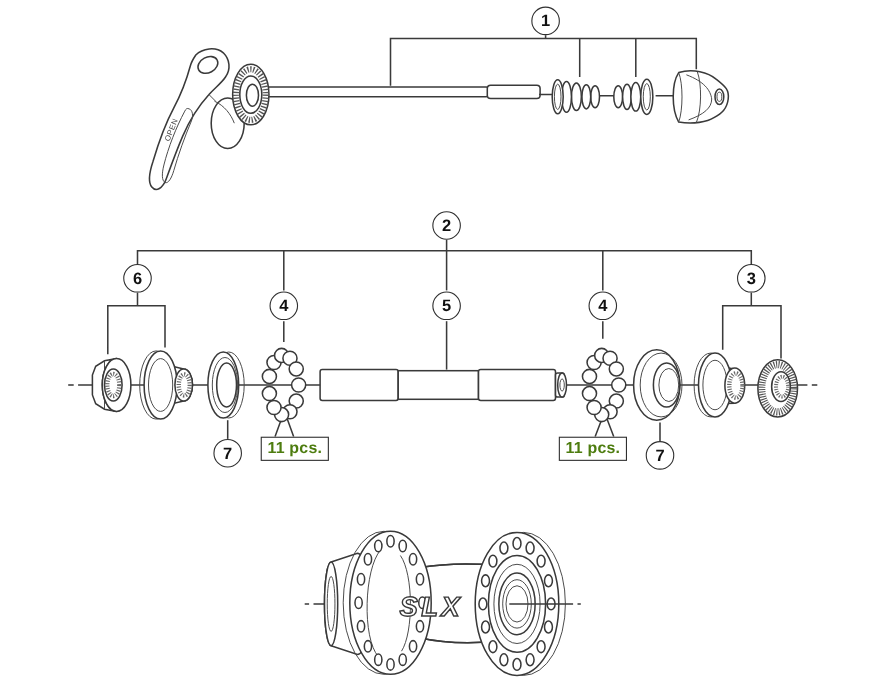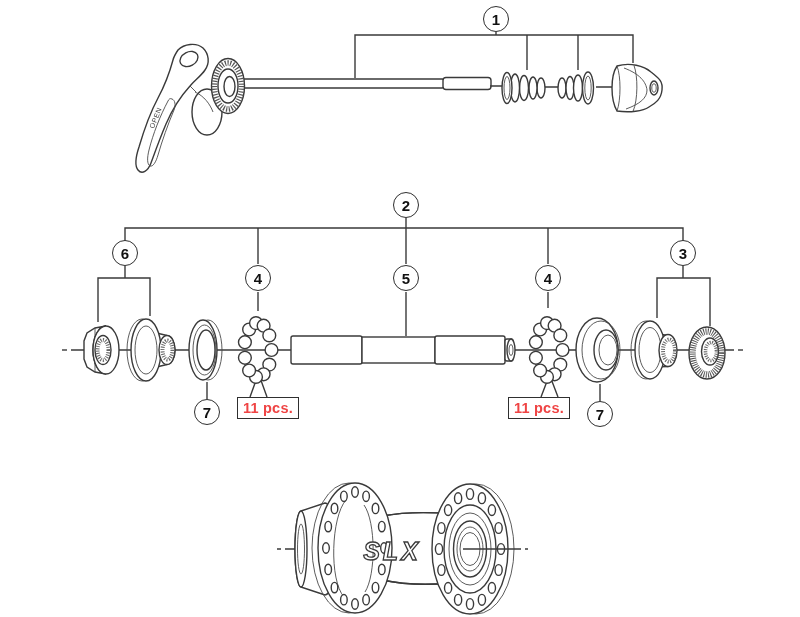--- a/index.html
+++ b/index.html
@@ -11,21 +11,21 @@
   .num{
     position:absolute;width:26px;height:26px;box-sizing:border-box;
     border:1.8px solid #2f2f2f;border-radius:50%;background:#fff;
     display:flex;align-items:center;justify-content:center;
     font-size:15px;font-weight:bold;color:#111;z-index:3;
   }
   .pcs{
     position:absolute;height:22px;box-sizing:border-box;padding:0 5px;
     border:1.8px solid #2f2f2f;background:#fff;
     display:flex;align-items:center;justify-content:center;
-    font-size:14.5px;font-weight:bold;color:#ef4444;letter-spacing:0.2px;z-index:3;
+    font-size:14.5px;font-weight:bold;color:#4d7c0f;letter-spacing:0.2px;z-index:3;
   }
   .ln{stroke:#3a3a3a;stroke-width:1.4;fill:none;}
   .w{stroke:#3a3a3a;stroke-width:1.4;fill:#fff;}
   .thin{stroke:#4a4a4a;stroke-width:0.9;fill:none;}
 </style>
 </head>
 <body>
 
 <div class="stage">
 

